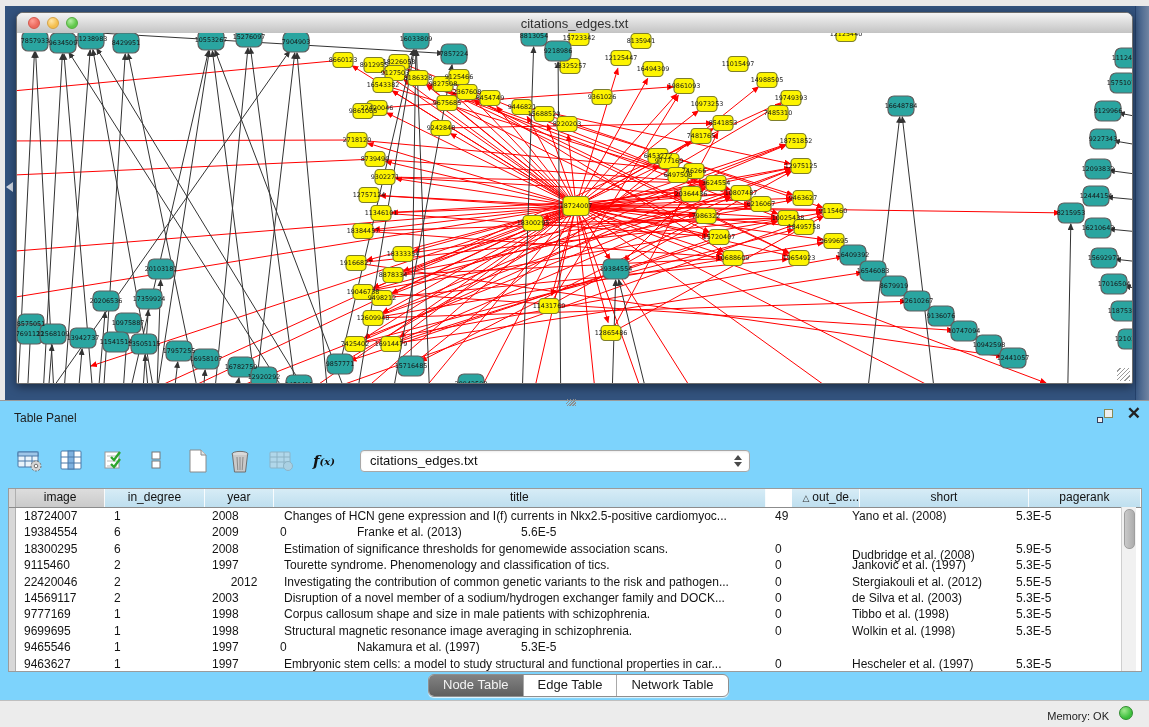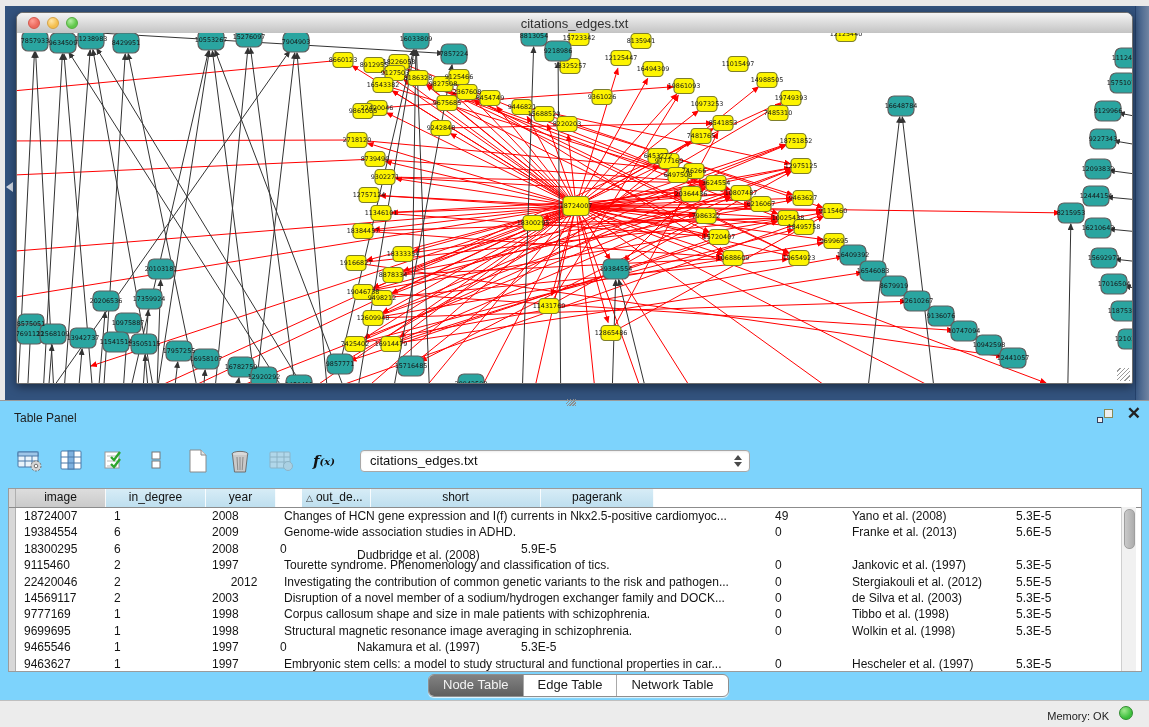--- a/index.html
+++ b/index.html
@@ -49,21 +49,21 @@
   .combo .arrows i{position:absolute;left:2px;width:0;height:0;border-left:4px solid transparent;border-right:4px solid transparent;}
   .combo .arrows i.up{top:1px;border-bottom:5px solid #4A4A4A;}
   .combo .arrows i.dn{bottom:1px;border-top:5px solid #4A4A4A;}
   
   .tablewrap{position:absolute;left:8px;top:87px;width:1134px;height:184px;background:#FFFFFF;
       border:1px solid #9B9B9B;box-sizing:border-box;overflow:hidden;}
   .thead{display:flex;height:18px;border-bottom:1px solid #8C8C8C;}
   .th{box-sizing:border-box;height:18px;font-size:12px;color:#111;text-align:center;line-height:17px;
       background:linear-gradient(#D7ECF6,#BEDFEF);border-right:1px solid rgba(255,255,255,.85);overflow:hidden;white-space:nowrap;cursor:pointer;}
   .th.gray{background:linear-gradient(#DDDDDD,#CACACA);}
-  .th.leftal{text-align:left;padding-left:4px;margin-left:26px;}
+  .th.leftal{text-align:right;padding-left:4px;margin-left:26px;}
   .gutter{width:6px;background:#D8D8D8;border-right:1px solid #AFAFAF;height:100%;}
   .trow{display:flex;height:16.4px;align-items:center;background:#fff;}
   .td{box-sizing:border-box;font-size:12px;color:#141414;white-space:nowrap;overflow:hidden;height:16.4px;line-height:16.4px;}
   .vscroll{position:absolute;left:1112px;top:18px;bottom:0;width:14px;background:#F1F1F1;border-left:1px solid #CFCFCF;}
   .vthumb{position:absolute;left:2px;top:2px;width:9px;height:38px;background:linear-gradient(to right,#C9C9C9,#ADADAD);border-radius:5px;border:1px solid #9E9E9E;}
   .sort-glyph{font-size:9px;margin-right:3px;color:#333;}
   
   .tp-tabs{position:absolute;left:428px;top:273px;display:flex;height:21px;border:1px solid #8F8F8F;border-radius:6px;
       overflow:hidden;background:#FFFFFF;box-shadow:0 1px 1px rgba(255,255,255,.8);}
   .seg{padding:0 14px;font-size:13px;line-height:20px;color:#1A1A1A;cursor:pointer;border-left:1px solid #A9A9A9;}
@@ -641,50 +641,51 @@
           </span>
       </div>
     </div>
 
     <div class="tablewrap">
       <div class="thead" id="thead">
           <div class="gutter"></div>
           <div class="th gray" style="width: 90px;"><span>image</span></div>
           <div class="th" style="width: 100px;"><span>in_degree</span></div>
           <div class="th" style="width: 70px;"><span>year</span></div>
+          <div class="th" style="width: 495px;"><span>title</span></div>
           <div class="th leftal" style="width: 69px;"><span class="sort-glyph">△</span><span>out_de...</span></div>
           <div class="th" style="width: 170px;"><span>short</span></div>
           <div class="th" style="width: 113px;"><span>pagerank</span></div>
         </div>
       <div id="tbody">
           <div class="trow">
             <div class="gutter" style="height: 16.4px;"></div>
             <div class="td" style="width: 90px; padding-left: 8px;">18724007</div>
             <div class="td" style="width: 100px; padding-left: 8px;">1</div>
             <div class="td" style="width: 70px; padding-left: 6px;">2008</div>
             <div class="td" style="width: 495px; padding-left: 8px;">Changes of HCN gene expression and I(f) currents in Nkx2.5-positive cardiomyoc...</div>
             <div class="td" style="width: 69px; padding-left: 4px;">49</div>
             <div class="td" style="width: 170px; padding-left: 12px;">Yano et al. (2008)</div>
             <div class="td" style="width: 113px; padding-left: 6px;">5.3E-5</div>
           </div>
           <div class="trow">
             <div class="gutter" style="height: 16.4px;"></div>
             <div class="td" style="width: 90px; padding-left: 8px;">19384554</div>
             <div class="td" style="width: 100px; padding-left: 8px;">6</div>
             <div class="td" style="width: 70px; padding-left: 6px;">2009</div>
-            <div class="td" style="width: 495px; padding-left: 8px;">Genome-wide association studies in ADHD.</div>
             <div class="td" style="width: 69px; padding-left: 4px;">0</div>
             <div class="td" style="width: 170px; padding-left: 12px;">Franke et al. (2013)</div>
             <div class="td" style="width: 113px; padding-left: 6px;">5.6E-5</div>
           </div>
           <div class="trow">
             <div class="gutter" style="height: 16.4px;"></div>
             <div class="td" style="width: 90px; padding-left: 8px;">18300295</div>
             <div class="td" style="width: 100px; padding-left: 8px;">6</div>
             <div class="td" style="width: 70px; padding-left: 6px;">2008</div>
+            <div class="td" style="width: 495px; padding-left: 8px;">Estimation of significance thresholds for genomewide association scans.</div>
             <div class="td" style="width: 69px; padding-left: 4px;">0</div>
             <div class="td" style="width: 170px; padding-left: 12px; margin-top: 12px;">Dudbridge et al. (2008)</div>
             <div class="td" style="width: 113px; padding-left: 6px;">5.9E-5</div>
           </div>
           <div class="trow">
             <div class="gutter" style="height: 16.4px;"></div>
             <div class="td" style="width: 90px; padding-left: 8px;">9115460</div>
             <div class="td" style="width: 100px; padding-left: 8px;">2</div>
             <div class="td" style="width: 70px; padding-left: 6px;">1997</div>
             <div class="td" style="width: 495px; padding-left: 8px;">Tourette syndrome. Phenomenology and classification of tics.</div>

